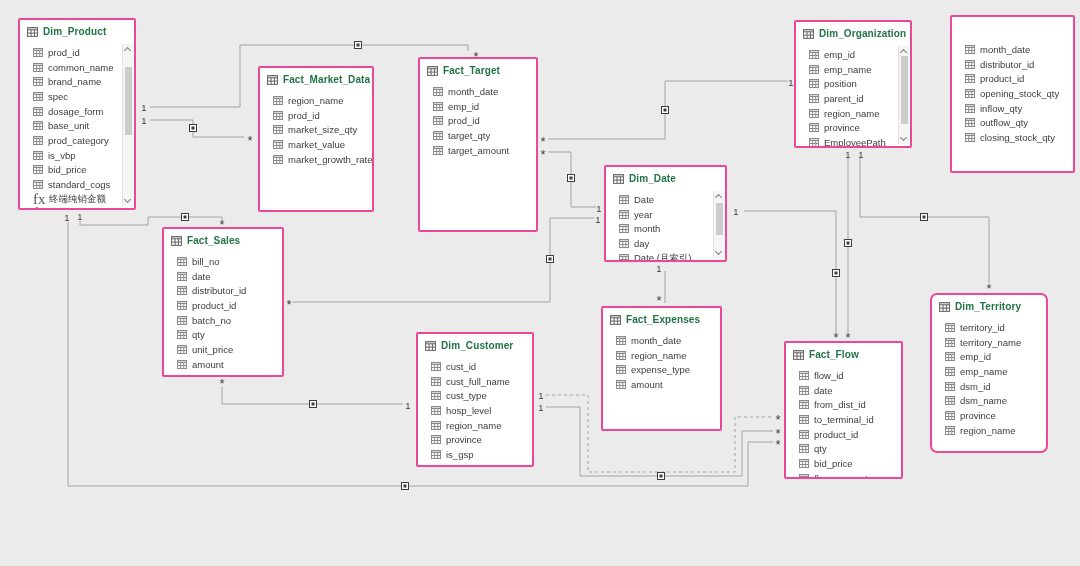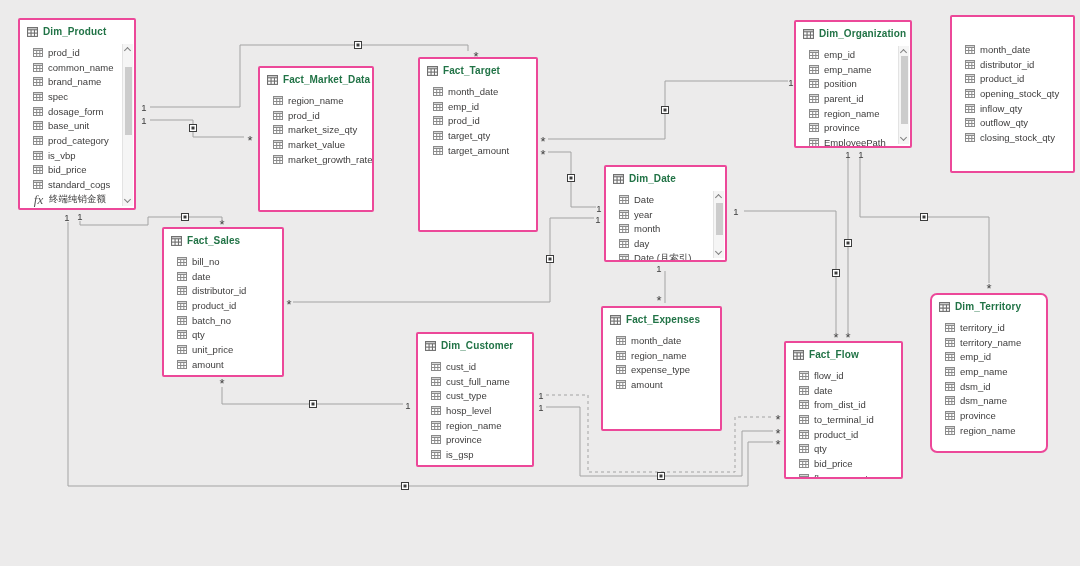--- a/index.html
+++ b/index.html
@@ -1,25 +1,25 @@
 <!DOCTYPE html>
 <html><head>
 <meta charset="utf-8">
 <style>
   html,body{margin:0;padding:0;background:#ebeaea;font-family:"Liberation Sans",sans-serif;}
   #canvas{position:relative;width:1080px;height:566px;background:#ecebeb;overflow:hidden;}
   #edges{position:absolute;left:0;top:0;z-index:1;}
   .table-card{position:absolute;z-index:2;background:#ffffff;border:2px solid #ec4899;border-radius:2px;box-sizing:border-box;overflow:hidden;}
   .tbl-header{display:flex;align-items:center;gap:5px;padding:6px 8px 3px 7px;}
   .tbl-title{color:#217346;font-weight:bold;font-size:10px;white-space:nowrap;letter-spacing:.1px;}
-  .tbl-fields{position:absolute;top:25px;left:0;right:0;bottom:0;overflow:hidden;text-align:center;}
+  .tbl-fields{position:absolute;top:25px;left:0;right:0;bottom:0;overflow:hidden;}
   .field-row{display:flex;align-items:center;gap:5px;height:14.7px;padding-left:13px;}
   .field-label{font-size:9.5px;color:#3d3c3c;white-space:nowrap;}
   .icon{flex:0 0 auto;display:inline-flex;}
-  .fx-icon{flex:0 0 auto;width:11px;font-style:italic;font-family:"Liberation Serif",serif;font-size:13px;color:#555;line-height:1;}
+  .fx-icon{flex:0 0 auto;width:11px;font-family:"Liberation Serif",serif;font-size:15px;color:#555;line-height:1;}
   .scrollbar{position:absolute;top:24px;right:1px;bottom:2px;width:10px;background:#f5f5f5;border-left:1px solid #e3e3e3;z-index:3;}
   .sb-thumb{position:absolute;left:1.5px;width:7px;background:#ccc;}
   .chev{width:4px;height:4px;border-right:1px solid #808080;border-bottom:1px solid #808080;margin:3px auto 0 auto;}
   .chev-up{transform:rotate(-135deg);position:absolute;top:1px;left:2px;}
   .chev-down{transform:rotate(45deg);position:absolute;bottom:4px;left:2px;}
 </style>
 </head>
 <body>
 
 <div id="canvas">

